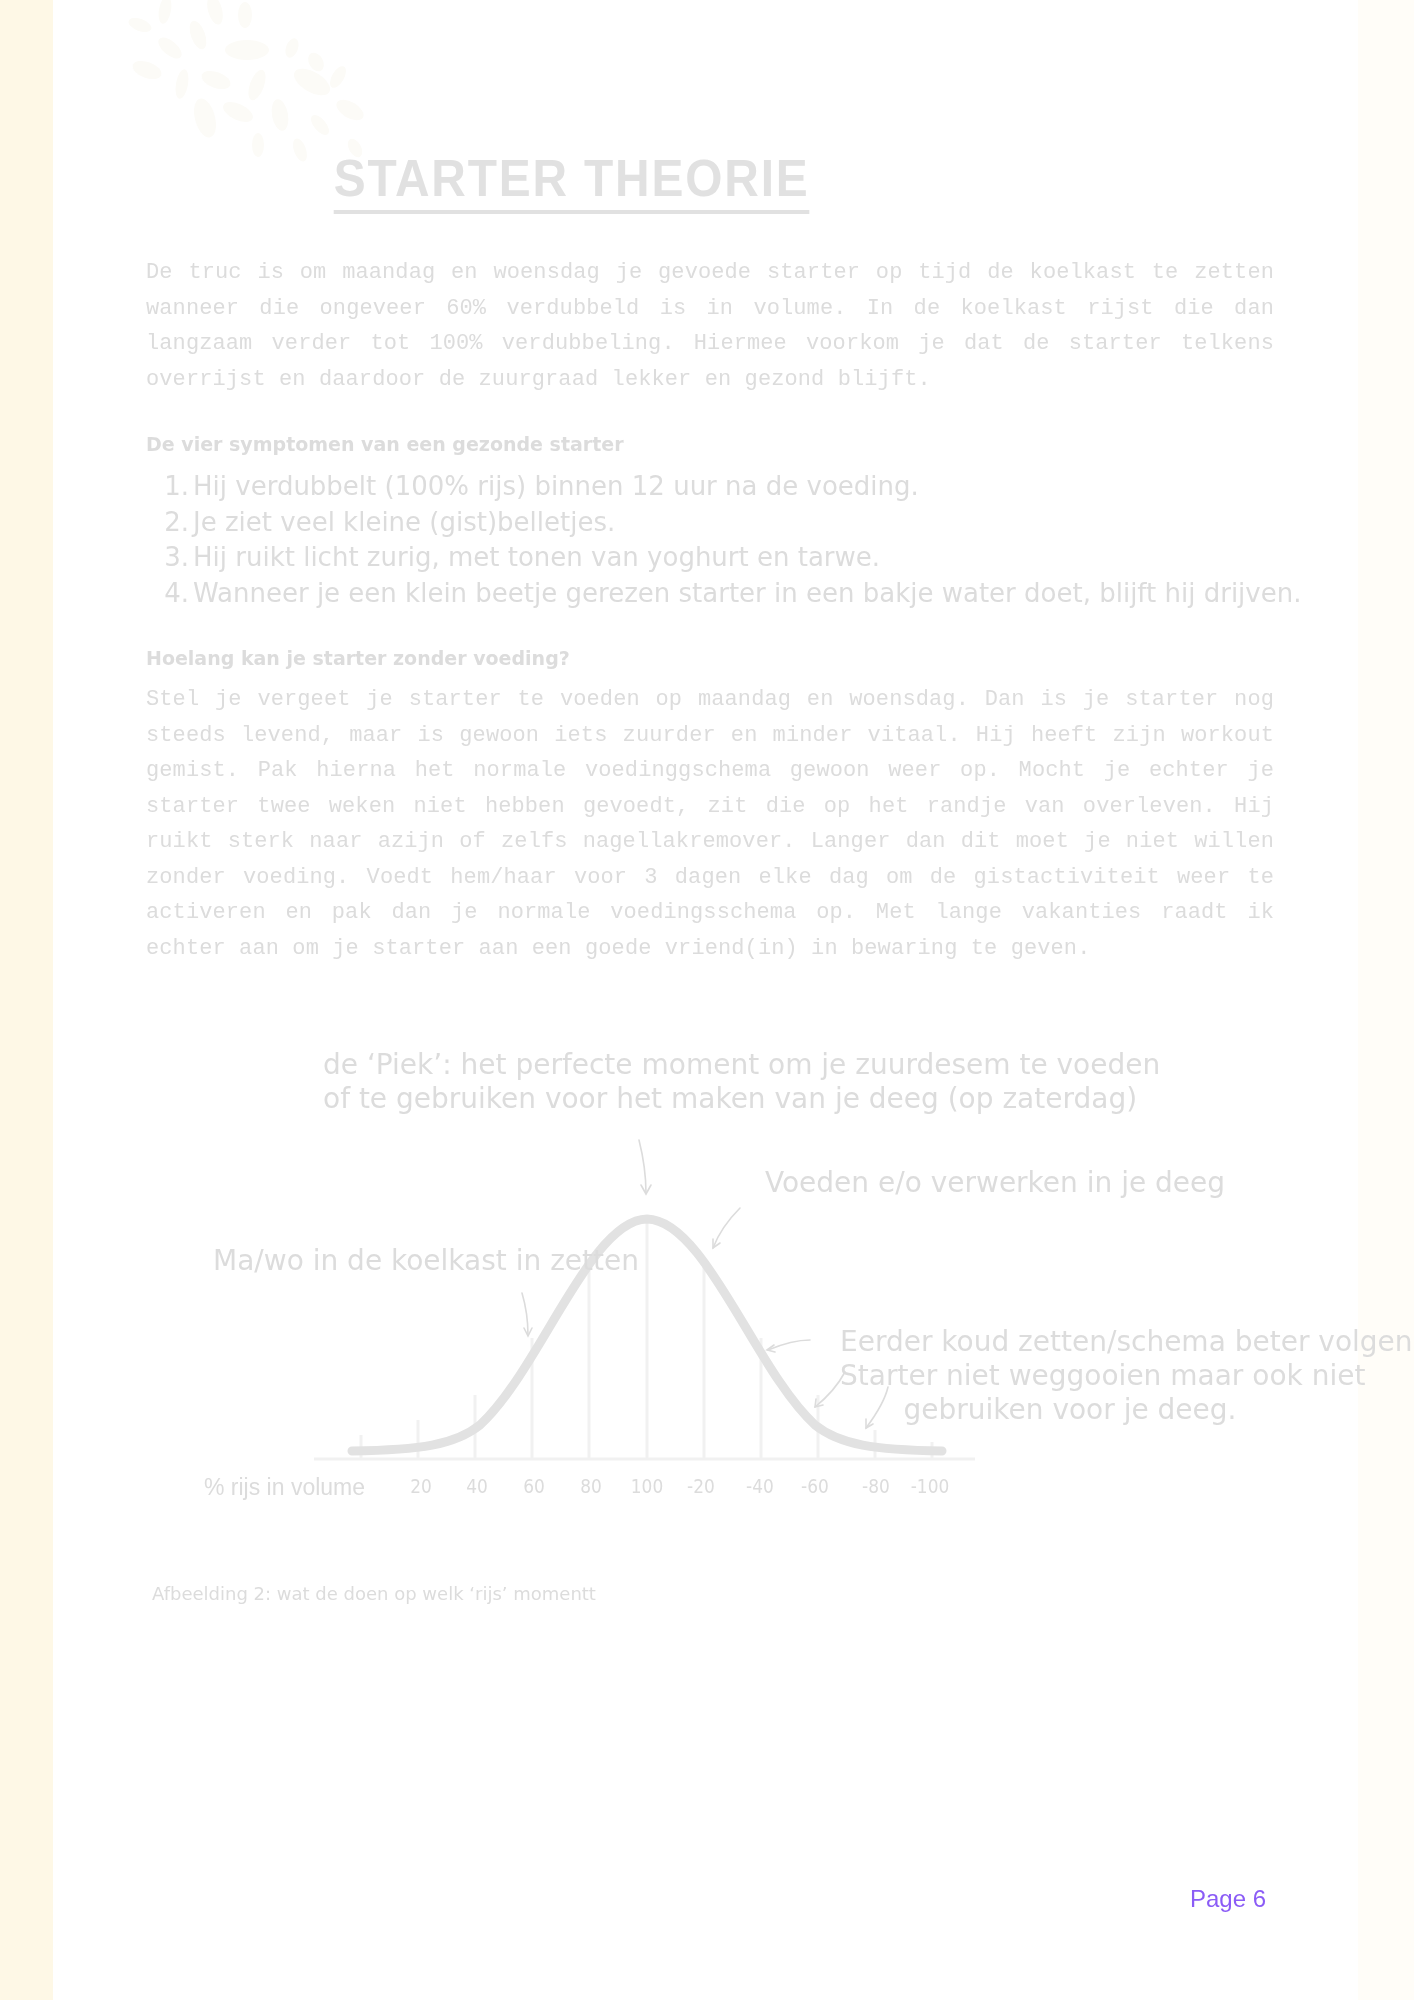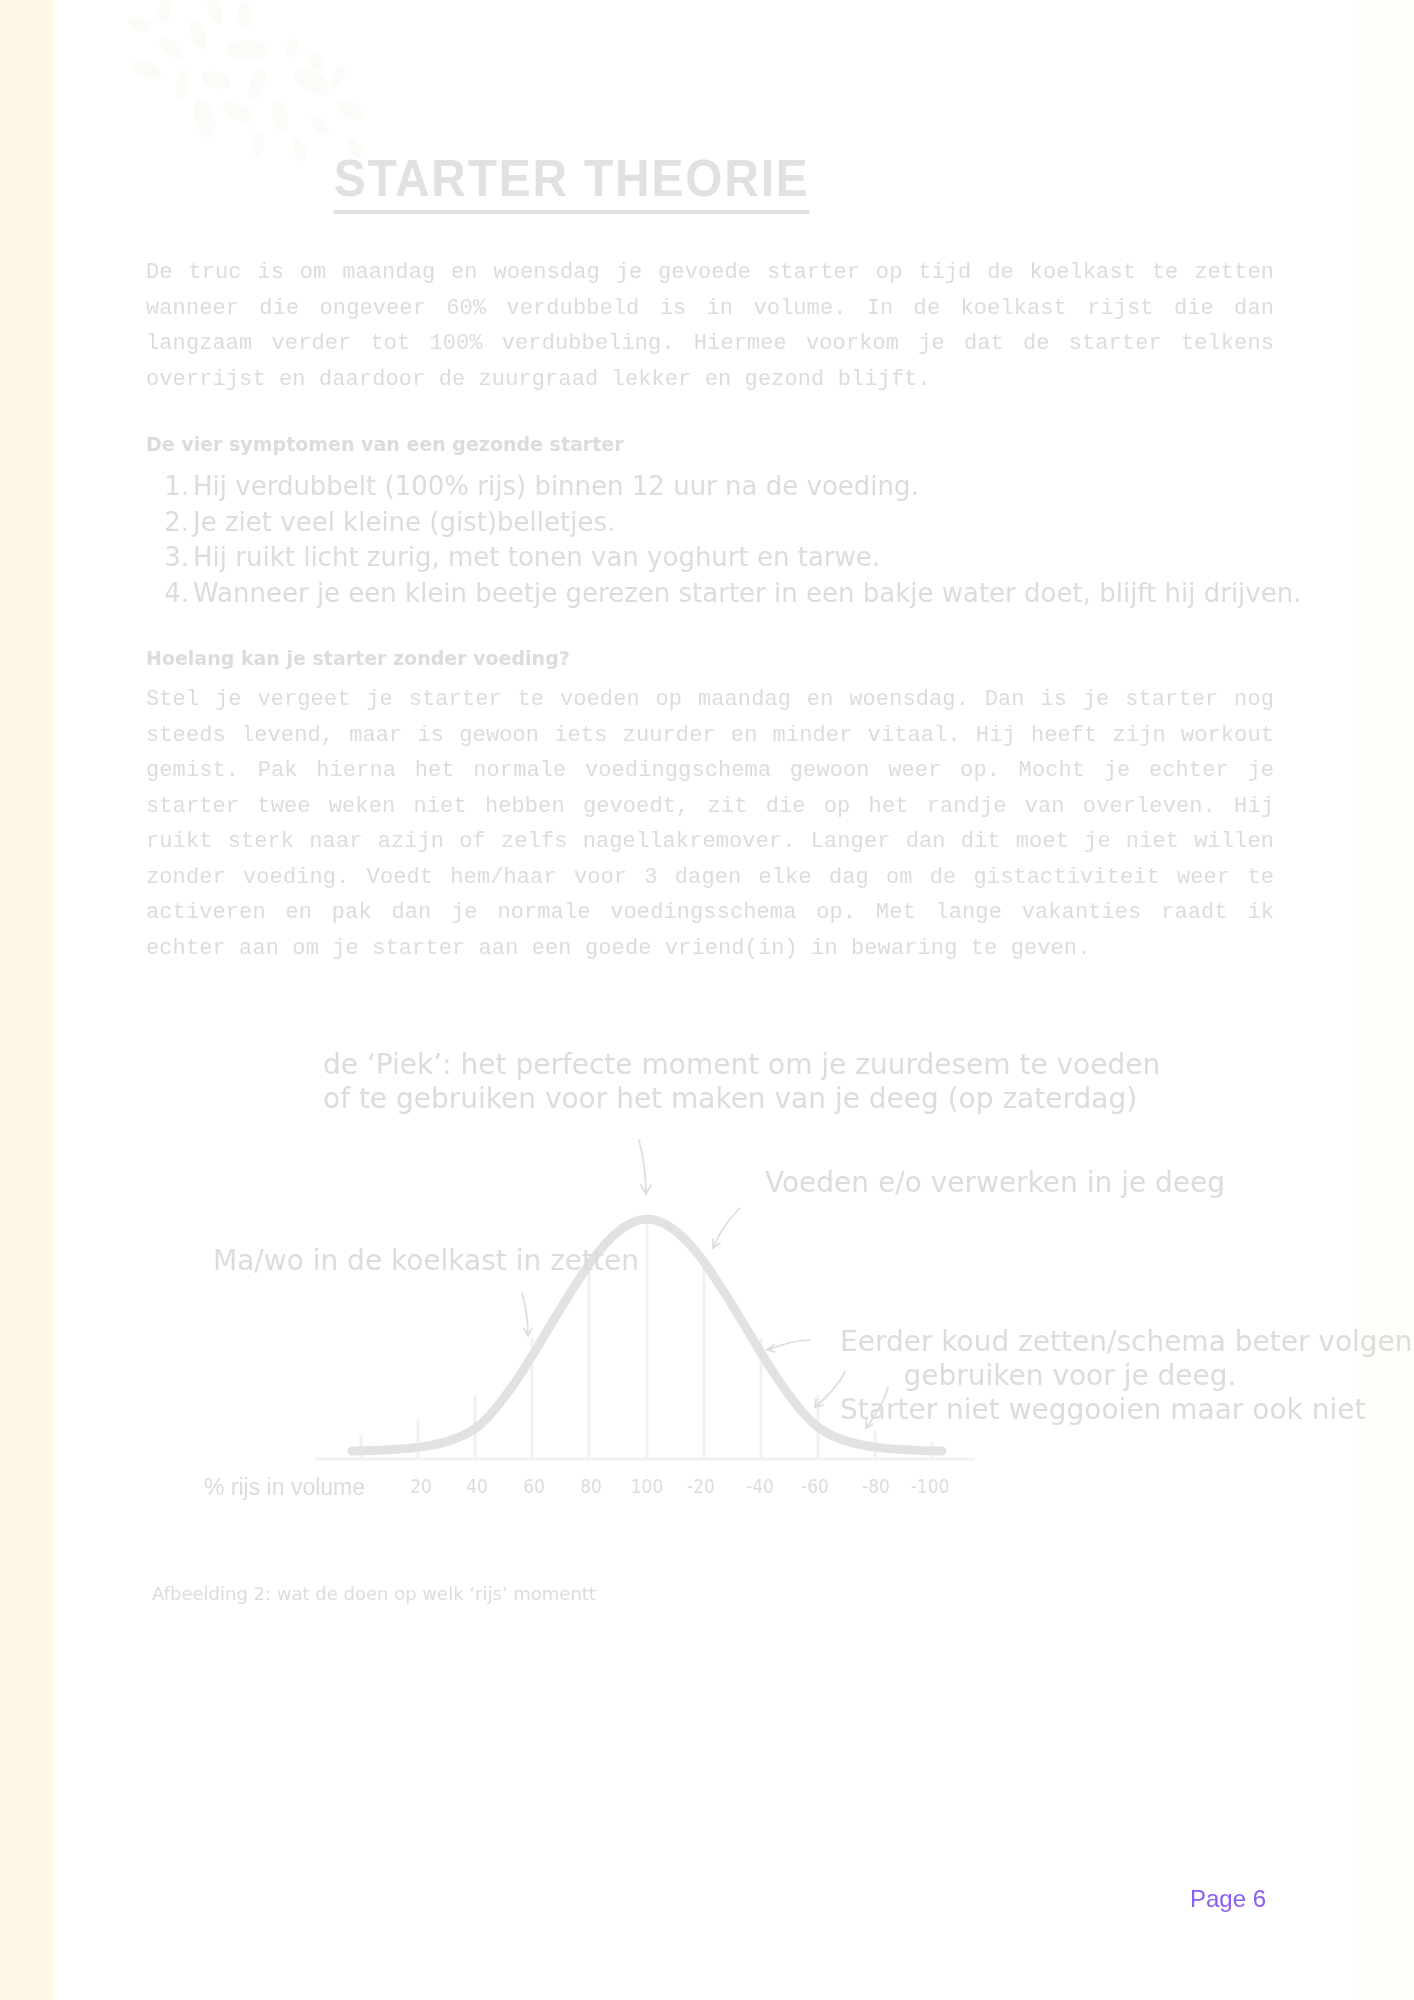--- a/index.html
+++ b/index.html
@@ -123,22 +123,22 @@
 </svg>
 
 <div class="ann center" style="left:323px; top:1048px; width:654px;">
   <div>de ‘Piek’: het perfecte moment om je zuurdesem te voeden</div>
   <div>of te gebruiken voor het maken van je deeg (op zaterdag)</div>
 </div>
 <div class="ann" style="left:765px; top:1166px;">Voeden e/o verwerken in je deeg</div>
 <div class="ann" style="left:213px; top:1244px;">Ma/wo in de koelkast in zetten</div>
 <div class="ann center" style="left:840px; top:1325px; width:460px;">
   <div>Eerder koud zetten/schema beter volgen.</div>
+  <div>Starter niet weggooien maar ook niet</div>
   <div>gebruiken voor je deeg.</div>
-  <div>Starter niet weggooien maar ook niet</div>
 </div>
 
 <div class="axis-label">% rijs in volume</div>
 <div class="tick" style="left:421px;">20</div>
 <div class="tick" style="left:477px;">40</div>
 <div class="tick" style="left:534px;">60</div>
 <div class="tick" style="left:591px;">80</div>
 <div class="tick" style="left:647px;">100</div>
 <div class="tick" style="left:701px;">-20</div>
 <div class="tick" style="left:760px;">-40</div>

